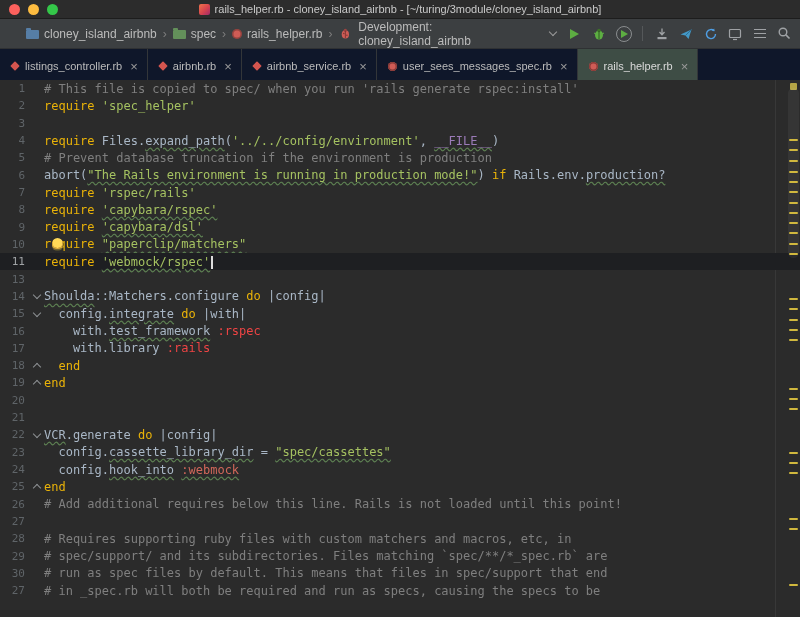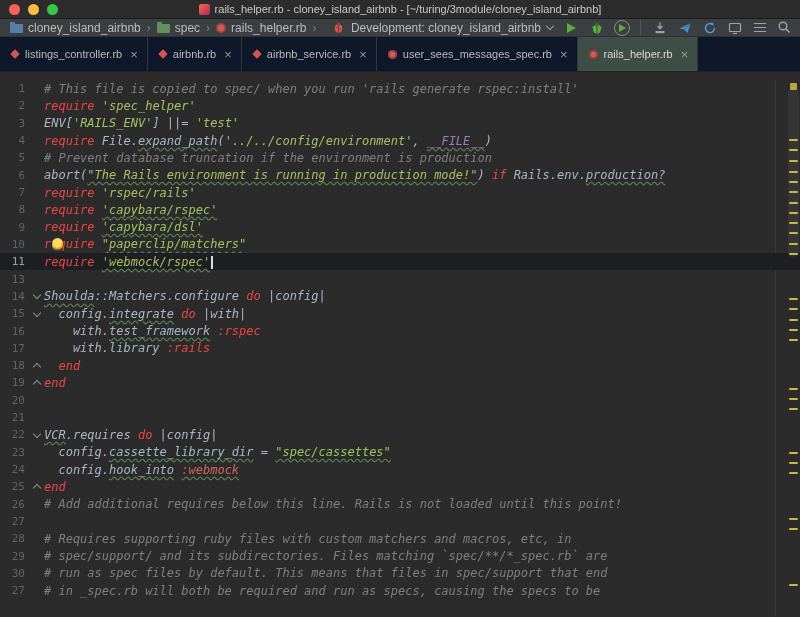--- a/index.html
+++ b/index.html
@@ -7,21 +7,21 @@
 
   
   .titlebar{height:19px;background:#2c2c2c;border-bottom:1px solid #1d1d1d;display:flex;align-items:center;position:relative}
   .traffic{display:flex;gap:8px;padding-left:9px;z-index:2}
   .tl{width:11px;height:11px;border-radius:50%;display:inline-block}
   .tl.red{background:#fc615d}.tl.yellow{background:#fdbc40}.tl.green{background:#34c749}
   .title-center{position:absolute;left:0;right:0;top:0;bottom:0;display:flex;justify-content:center;align-items:center;gap:5px;font-size:11px;color:#c9c9c9;pointer-events:none}
   .app-icon{width:11px;height:11px;border-radius:2px;background:linear-gradient(135deg,#f0734c,#d6434e 55%,#9d2b6b);display:inline-block}
 
   
-  .navbar{height:18px;background:#3c3f41;display:flex;align-items:center;justify-content:space-between;padding:0 6px 0 8px;border-bottom:1px solid #2f3133}
+  .navbar{height:30px;background:#3c3f41;display:flex;align-items:center;justify-content:space-between;padding:0 6px 0 24px;border-bottom:1px solid #2f3133}
   .breadcrumbs{display:flex;align-items:center;font-size:12px;color:#bbbbbb}
   .bc-item{display:flex;align-items:center;gap:5px;padding:1px 2px;cursor:pointer}
   .bc-sep{color:#7d7d7d;margin:0 4px;font-size:12px}
   .bc-icon{display:inline-block}
   .folder-project-icon,.folder-test-icon{width:13px;height:9px;border-radius:1px;position:relative;margin-top:2px}
   .folder-project-icon{background:#567ea6}
   .folder-test-icon{background:#63905a}
   .folder-project-icon::before,.folder-test-icon::before{content:"";position:absolute;top:-2px;left:0;width:5px;height:2px;border-radius:1px 1px 0 0;background:inherit}
   .rspec-file-icon{width:10px;height:10px;border-radius:50%;background:#cf5c56;box-shadow:inset 0 0 0 1.5px rgba(0,0,0,.28)}
 
@@ -49,23 +49,23 @@
   .editor{position:absolute;top:80px;left:0;width:800px;height:537px;background:#2b2b2b;font-family:"DejaVu Sans Mono",monospace;font-size:12px;overflow:hidden}
   .margin-line{position:absolute;top:0;bottom:0;left:775px;width:1px;background:#383838;z-index:0}
   .crow{display:flex;height:17.32px;align-items:center;position:relative;z-index:1}
   .crow.current{background:#1e1f22}
   .crow.current .lnum{color:#a0a3a6}
   .lnum{flex:0 0 30px;width:30px;text-align:right;padding-right:5px;color:#5f6468;font-size:11px}
   .fold{flex:0 0 14px;width:14px;display:flex;align-items:center;justify-content:center}
   .chev{width:6px;height:6px;border-right:1.4px solid #8d9093;border-bottom:1.4px solid #8d9093;display:inline-block}
   .chev.down{transform:rotate(45deg);margin-top:-2px}
   .chev.up{transform:rotate(-135deg);margin-top:2px}
-  .ctext{white-space:pre;font-style:italic;color:#a9b7c6}
+  .ctext{white-space:pre;color:#a9b7c6}
   .tk-c{color:#7f7f7f}
-  .tk-k{color:#ef4444}
+  .tk-k{color:#eab308}
   .tk-d{color:#a9b7c6}
   .tk-s{color:#a5c261}
   .tk-su{color:#a5c261;text-decoration-line:underline;text-decoration-style:wavy;text-decoration-color:#5d8152;text-underline-offset:2px}
   .tk-mu{color:#a9b7c6;text-decoration-line:underline;text-decoration-style:wavy;text-decoration-color:#5d8152;text-underline-offset:2px}
   .tk-p{color:#9b7bb8;text-decoration-line:underline;text-decoration-style:wavy;text-decoration-color:#5d8152;text-underline-offset:2px}
   .tk-sym{color:#ef4444}
   .tk-symu{color:#d1675a;text-decoration-line:underline;text-decoration-style:wavy;text-decoration-color:#5d8152;text-underline-offset:2px}
   .caret{display:inline-block;width:2px;height:13px;background:#dcdcdc;vertical-align:middle;margin-left:1px}
   .bulb{position:absolute;left:52px;top:2.5px;width:11px;height:11px;border-radius:50% 50% 42% 42%;background:radial-gradient(circle at 50% 42%,#ffd957 0 58%,#d8a93c 60% 100%);box-shadow:0 1.5px 0 #6f6430;z-index:4}
 
@@ -211,26 +211,25 @@
         <span class="ctext"><span class="tk-c"># This file is copied to spec/ when you run 'rails generate rspec:install'</span></span>
       </div>
       <div class="crow">
         <span class="lnum">2</span>
         <span class="fold"></span>
         <span class="ctext"><span class="tk-k">require</span><span class="tk-d"> </span><span class="tk-s">'spec_helper'</span></span>
       </div>
       <div class="crow">
         <span class="lnum">3</span>
         <span class="fold"></span>
-        <span class="ctext"><span class="tk-d">ENV[</span><span class="tk-s">'RAILS_ENV'</span><span class="tk-d">] ||= </span><span class="tk-s">'test'</span></span>
       </div>
       <div class="crow">
         <span class="lnum">4</span>
         <span class="fold"></span>
-        <span class="ctext"><span class="tk-k">require</span><span class="tk-d"> File.</span><span class="tk-mu">expand_path</span><span class="tk-d">(</span><span class="tk-s">'../../config/environment'</span><span class="tk-d">, </span><span class="tk-p">__FILE__</span><span class="tk-d">)</span></span>
+        <span class="ctext"><span class="tk-k">require</span><span class="tk-d"> Files.</span><span class="tk-mu">expand_path</span><span class="tk-d">(</span><span class="tk-s">'../../config/environment'</span><span class="tk-d">, </span><span class="tk-p">__FILE__</span><span class="tk-d">)</span></span>
       </div>
       <div class="crow">
         <span class="lnum">5</span>
         <span class="fold"></span>
         <span class="ctext"><span class="tk-c"># Prevent database truncation if the environment is production</span></span>
       </div>
       <div class="crow">
         <span class="lnum">6</span>
         <span class="fold"></span>
         <span class="ctext"><span class="tk-d">abort(</span><span class="tk-su">"The Rails environment is running in production mode!"</span><span class="tk-d">) </span><span class="tk-k">if</span><span class="tk-d"> Rails.env.</span><span class="tk-mu">production?</span></span>
@@ -312,21 +311,21 @@
       <div class="crow">
         <span class="lnum">21</span>
         <span class="fold"></span>
         <span class="ctext"></span>
       </div>
       <div class="crow">
         <span class="lnum">22</span>
         <span class="fold">
           <span class="chev down"></span>
         </span>
-        <span class="ctext"><span class="tk-mu">VCR</span><span class="tk-d">.requires </span><span class="tk-k">do</span><span class="tk-d"> |config|</span></span>
+        <span class="ctext"><span class="tk-mu">VCR</span><span class="tk-d">.generate </span><span class="tk-k">do</span><span class="tk-d"> |config|</span></span>
       </div>
       <div class="crow">
         <span class="lnum">23</span>
         <span class="fold"></span>
         <span class="ctext"><span class="tk-d">  config.</span><span class="tk-mu">cassette_library_dir</span><span class="tk-d"> = </span><span class="tk-su">"spec/cassettes"</span></span>
       </div>
       <div class="crow">
         <span class="lnum">24</span>
         <span class="fold"></span>
         <span class="ctext"><span class="tk-d">  config.</span><span class="tk-mu">hook_into</span><span class="tk-d"> </span><span class="tk-symu">:webmock</span></span>

